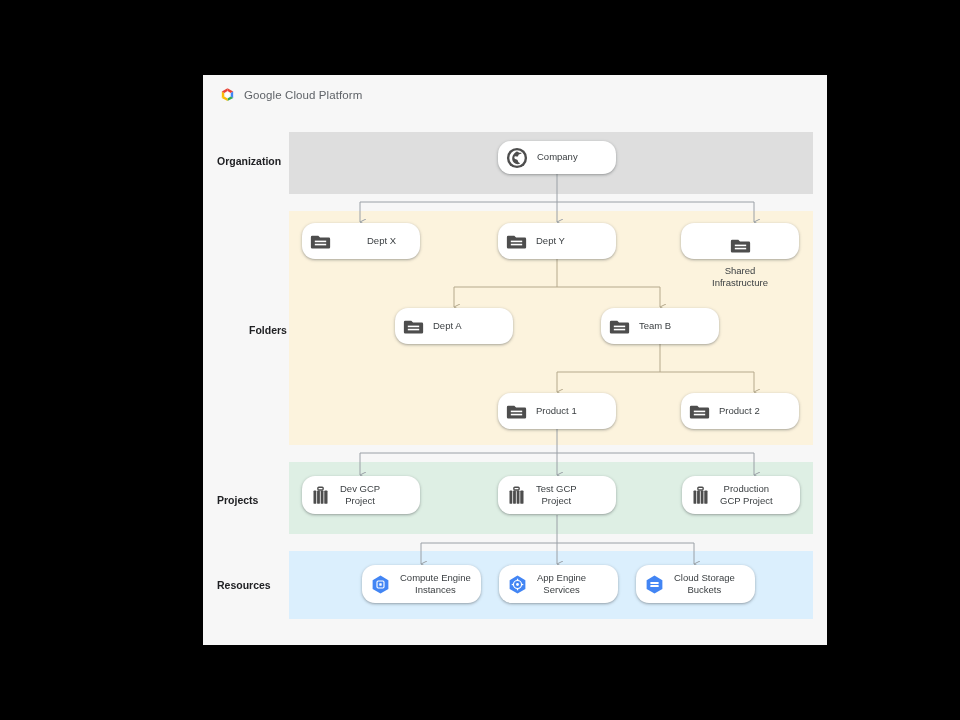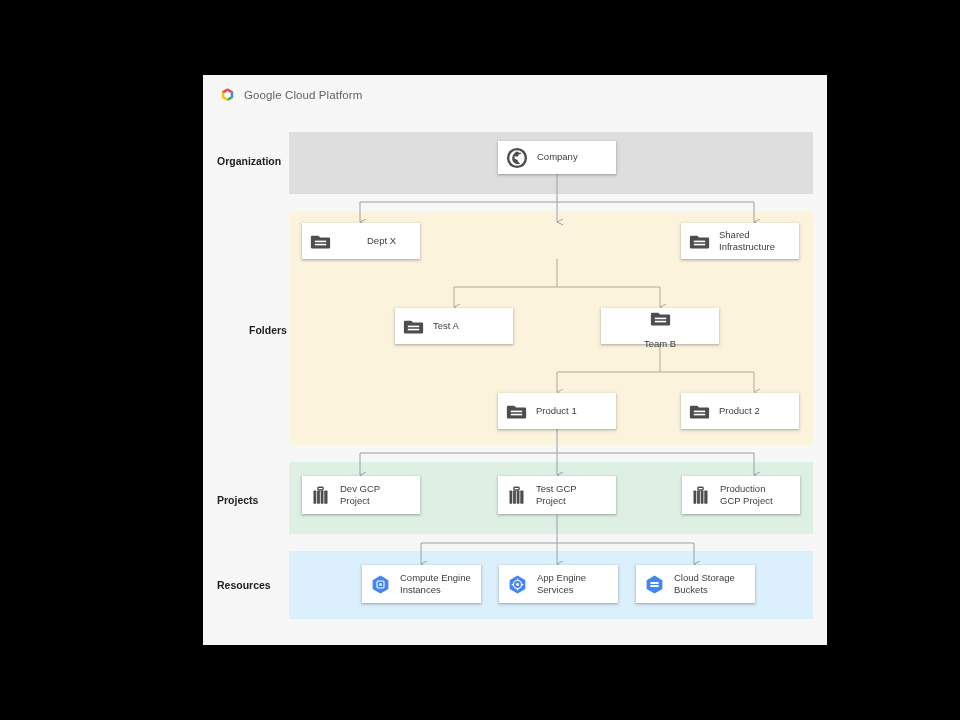--- a/index.html
+++ b/index.html
@@ -62,26 +62,27 @@
   }
   .rowlabel.org       { top: 80px; }
   .rowlabel.folders   { top: 249px; padding-left: 32px; }
   .rowlabel.projects  { top: 419px; }
   .rowlabel.resources { top: 504px; }
 
   
   .node {
     position: absolute;
     background: #ffffff;
-    border-radius: 0;
+    border-radius: 13px;
     box-shadow: 0 1px 2px rgba(60,64,67,.30), 0 1px 3px 1px rgba(60,64,67,.12);
     display: flex;
     align-items: center;
-    padding: 0 8px;
+    padding: 12px 8px;
     gap: 9px;
+    text-align: center;
   }
   .node .label {
     font-size: 9.5px;
     color: #3c4043;
     line-height: 1.28;
     white-space: pre-line;
   }
   .node .icon { flex: 0 0 auto; display: block; }
 
   
@@ -187,41 +188,49 @@
 
     <div class="node" style="left:99px; top:148px; width:118px; height:36px;gap:36px;">
       <svg class="icon" width="21" height="21" viewBox="0 0 24 24">
         <path d="M2.5 5.5 h7 l2 2 h10 a1.5 1.5 0 0 1 1.5 1.5 v9.5 a1.5 1.5 0 0 1 -1.5 1.5 h-19 a1.5 1.5 0 0 1 -1.5 -1.5 v-11.5 a1.5 1.5 0 0 1 1.5 -1.5 z" fill="#4d4d4d"></path>
         <rect x="5.5" y="11" width="13" height="1.8" fill="#ffffff"></rect>
         <rect x="5.5" y="14.6" width="13" height="1.8" fill="#ffffff"></rect>
       </svg>
       <span class="label">Dept X</span>
     </div>
 
-
-    <div class="node" style="left:478px; top:148px; width:118px; height:36px;">
+    <div class="node" style="left:295px; top:148px; width:118px; height:36px;">
+      <svg class="icon" width="21" height="21" viewBox="0 0 24 24">
+        <path d="M2.5 5.5 h7 l2 2 h10 a1.5 1.5 0 0 1 1.5 1.5 v9.5 a1.5 1.5 0 0 1 -1.5 1.5 h-19 a1.5 1.5 0 0 1 -1.5 -1.5 v-11.5 a1.5 1.5 0 0 1 1.5 -1.5 z" fill="#4d4d4d"></path>
+        <rect x="5.5" y="11" width="13" height="1.8" fill="#ffffff"></rect>
+        <rect x="5.5" y="14.6" width="13" height="1.8" fill="#ffffff"></rect>
+      </svg>
+      <span class="label">Dept Y</span>
+    </div>
+
+    <div class="node" style="left:478px; top:148px; width:118px; height:36px;flex-direction:column;">
       <svg class="icon" width="21" height="21" viewBox="0 0 24 24">
         <path d="M2.5 5.5 h7 l2 2 h10 a1.5 1.5 0 0 1 1.5 1.5 v9.5 a1.5 1.5 0 0 1 -1.5 1.5 h-19 a1.5 1.5 0 0 1 -1.5 -1.5 v-11.5 a1.5 1.5 0 0 1 1.5 -1.5 z" fill="#4d4d4d"></path>
         <rect x="5.5" y="11" width="13" height="1.8" fill="#ffffff"></rect>
         <rect x="5.5" y="14.6" width="13" height="1.8" fill="#ffffff"></rect>
       </svg>
       <span class="label">Shared
 Infrastructure</span>
     </div>
 
     <div class="node" style="left:192px; top:233px; width:118px; height:36px;">
       <svg class="icon" width="21" height="21" viewBox="0 0 24 24">
         <path d="M2.5 5.5 h7 l2 2 h10 a1.5 1.5 0 0 1 1.5 1.5 v9.5 a1.5 1.5 0 0 1 -1.5 1.5 h-19 a1.5 1.5 0 0 1 -1.5 -1.5 v-11.5 a1.5 1.5 0 0 1 1.5 -1.5 z" fill="#4d4d4d"></path>
         <rect x="5.5" y="11" width="13" height="1.8" fill="#ffffff"></rect>
         <rect x="5.5" y="14.6" width="13" height="1.8" fill="#ffffff"></rect>
       </svg>
-      <span class="label">Test A</span>
-    </div>
-
-    <div class="node" style="left:398px; top:233px; width:118px; height:36px;flex-direction:column;">
+      <span class="label">Dept A</span>
+    </div>
+
+    <div class="node" style="left:398px; top:233px; width:118px; height:36px;">
       <svg class="icon" width="21" height="21" viewBox="0 0 24 24">
         <path d="M2.5 5.5 h7 l2 2 h10 a1.5 1.5 0 0 1 1.5 1.5 v9.5 a1.5 1.5 0 0 1 -1.5 1.5 h-19 a1.5 1.5 0 0 1 -1.5 -1.5 v-11.5 a1.5 1.5 0 0 1 1.5 -1.5 z" fill="#4d4d4d"></path>
         <rect x="5.5" y="11" width="13" height="1.8" fill="#ffffff"></rect>
         <rect x="5.5" y="14.6" width="13" height="1.8" fill="#ffffff"></rect>
       </svg>
       <span class="label">Team B</span>
     </div>
 
     <div class="node" style="left:295px; top:318px; width:118px; height:36px;">
       <svg class="icon" width="21" height="21" viewBox="0 0 24 24">

